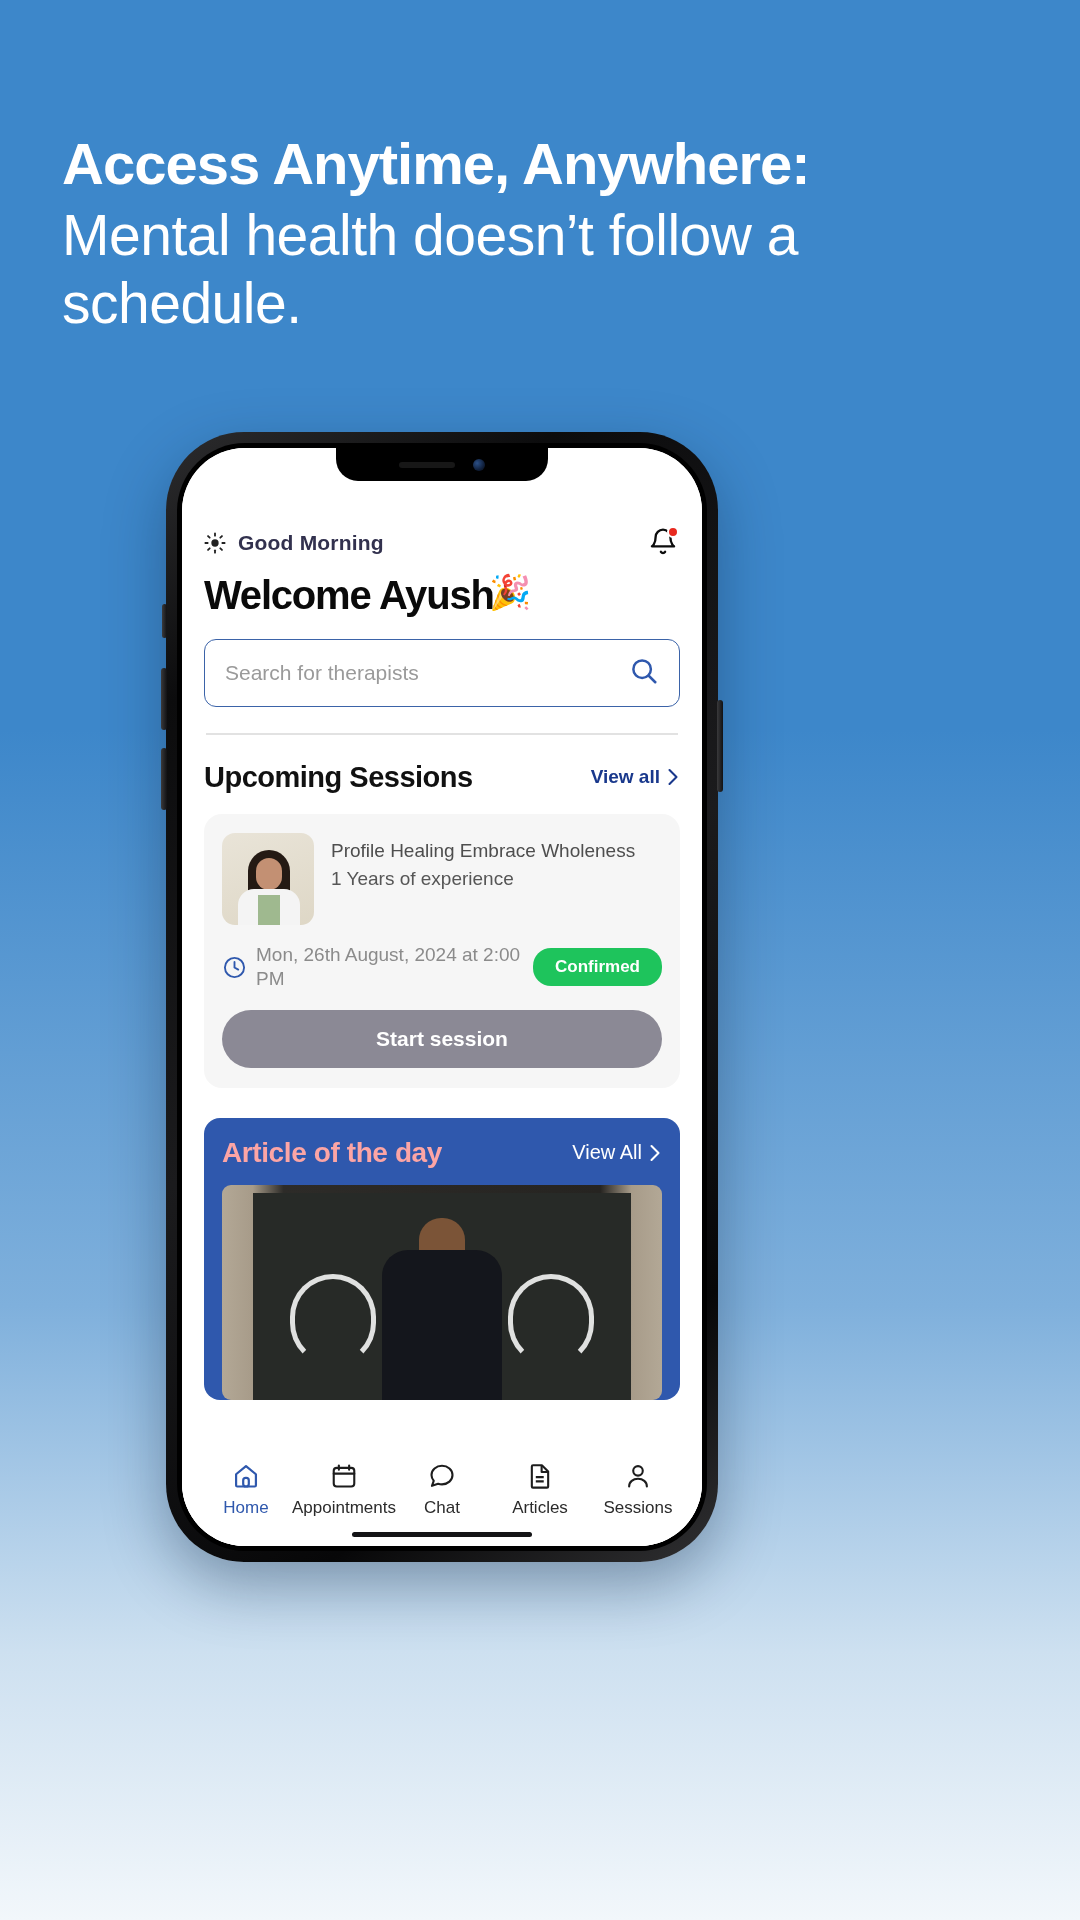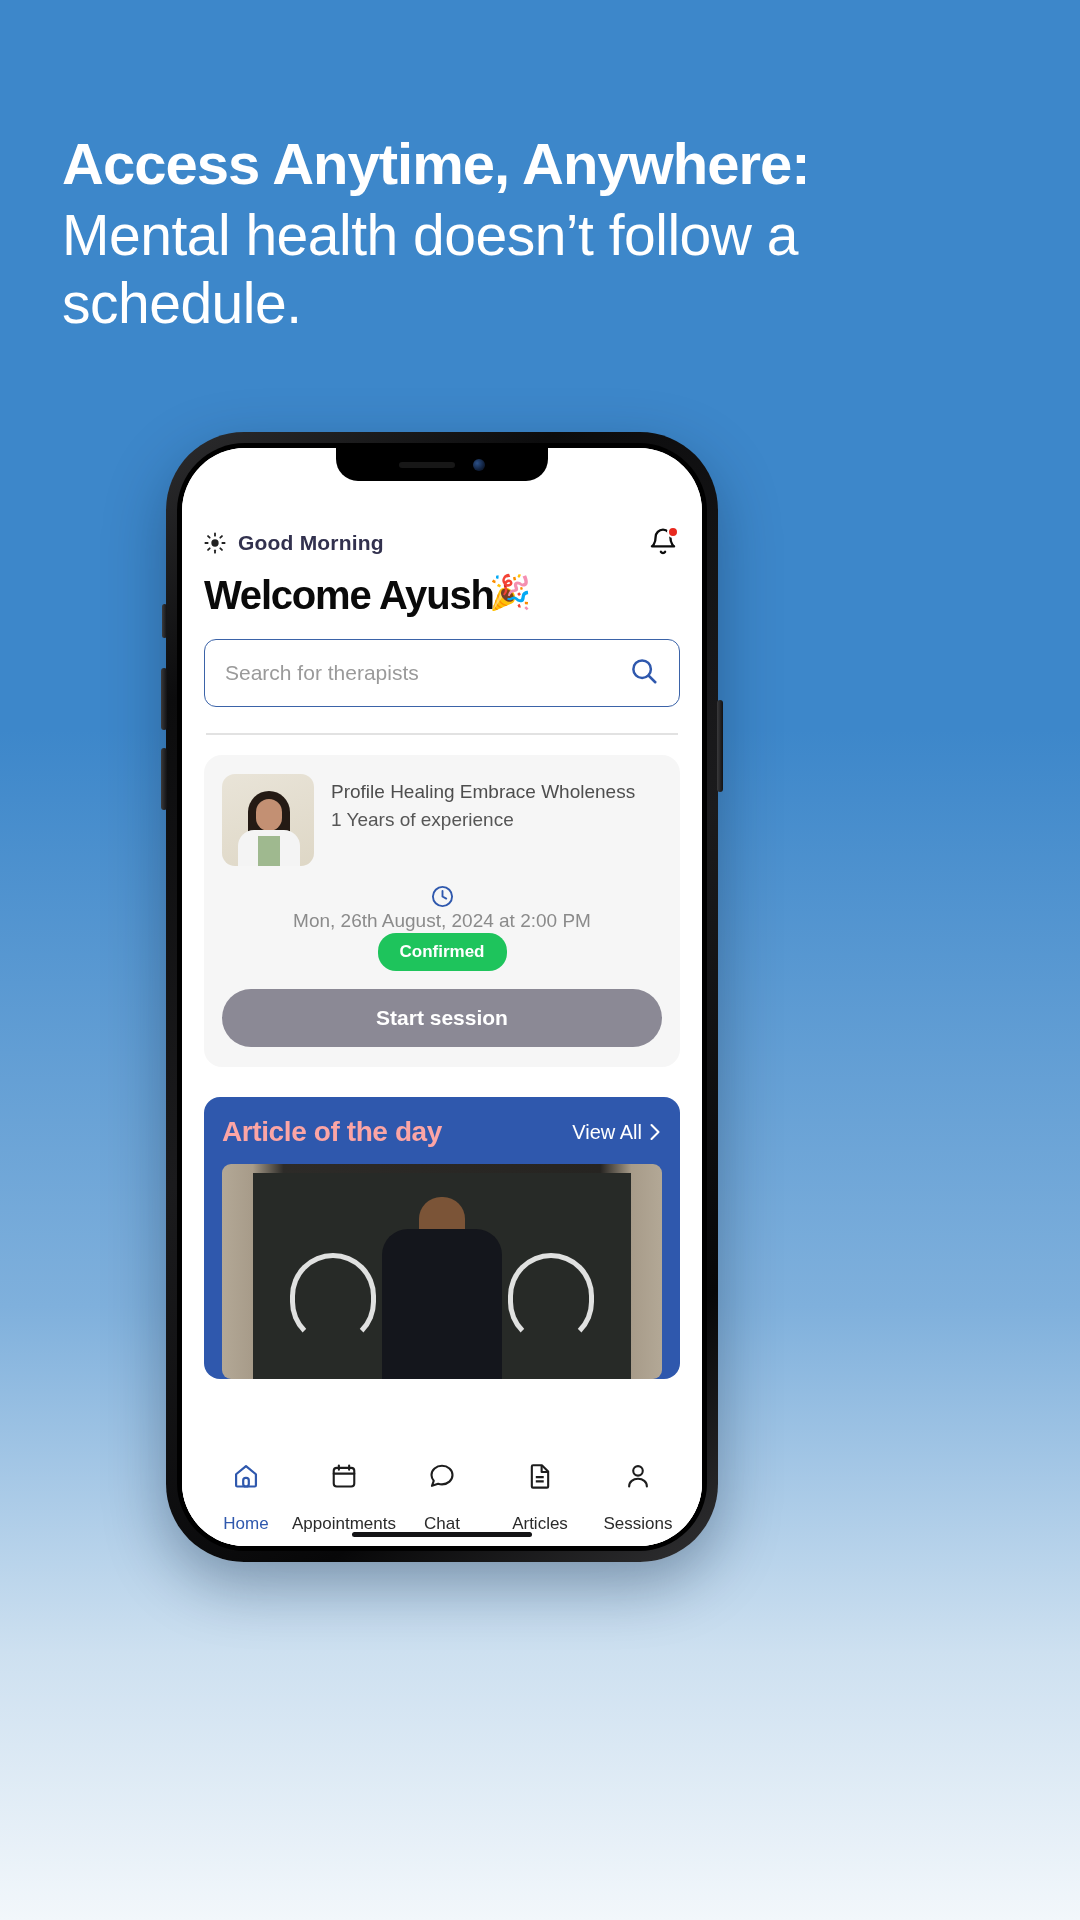--- a/index.html
+++ b/index.html
@@ -114,21 +114,21 @@
     background:#f4f4f4; }
   .av-scarf{ position:absolute; left:36px; bottom:0; width:22px; height:30px; background:#9fb98f; }
 
   .sess-info { flex:1; min-width:0; }
   .sess-name-row { display:flex; align-items:flex-start; justify-content:space-between; }
   .sess-name { font-size:23px; font-weight:700; color:#101010; letter-spacing:-.3px; }
   .rating { display:flex; align-items:center; gap:6px; font-size:19px; color:#222; }
   .sess-tag { font-size:19px; color:#4e4e4e; margin-top:6px; line-height:1.25; }
   .sess-exp { font-size:19px; color:#565656; margin-top:6px; }
 
-  .sess-when { display:flex; align-items:center; gap:0; margin-top:18px;flex-direction:column; }
+  .sess-when { display:flex; align-items:center; gap:9px; margin-top:18px; }
   .when-text { font-size:19px; color:#8b8b8b; line-height:1.3; flex:1; }
   .badge {
     background:#1ec45c; color:#fff; font-size:17px; font-weight:600;
     padding:9px 22px; border-radius:18px; white-space:nowrap;
   }
   .start-btn {
     margin-top:18px; height:58px; border-radius:29px; background:#8b8995;
     color:#fff; font-size:21px; font-weight:600;
     display:flex; align-items:center; justify-content:center;
   }
@@ -151,21 +151,21 @@
   .arm-l, .arm-r { position:absolute; bottom:34px; width:86px; height:92px; border:5px solid rgba(255,255,255,.86);
     border-radius:44px; border-bottom-color:transparent; }
   .arm-l { left:50%; margin-left:-152px; }
   .arm-r { left:50%; margin-left:66px; }
 
   
   .nav {
     height:96px; background:#fff; display:flex; align-items:flex-start;
     padding:12px 18px 0 18px; justify-content:space-between; flex:0 0 auto;
   }
-  .nav-item { display:flex; flex-direction:column; align-items:center; gap:24px; width:92px; }
+  .nav-item { display:flex; flex-direction:column; align-items:center; gap:8px; width:92px; }
   .nav-label { font-size:17px; color:#2b2b2b; }
   .nav-item.active .nav-label { color:#2f58ad; }
 </style>
 </head>
 <body>
 
 <div class="banner">
   <h1>Access Anytime, Anywhere:</h1>
   <h2>Mental health doesn’t follow a schedule.</h2>
 </div>
@@ -224,20 +224,29 @@
               <span class="search-ic">
                 <svg width="30" height="30" viewBox="0 0 24 24" fill="none" stroke="#2f58ad" stroke-width="2" stroke-linecap="round">
                   <circle cx="10.5" cy="10.5" r="7"></circle>
                     <line x1="16" y1="16" x2="21" y2="21"></line>
                 </svg>
               </span>
             </div>
 
             <div class="divider"></div>
 
+            <div class="sec-head">
+              <span class="sec-title">Upcoming Sessions</span>
+              <span class="view-all">
+                <span>View all</span>
+                <svg width="13" height="18" viewBox="0 0 12 18" fill="none" stroke="#19388c" stroke-width="2.1" stroke-linecap="round" stroke-linejoin="round">
+                    <polyline points="2,2 9,9 2,16"></polyline>
+                  </svg>
+              </span>
+            </div>
 
             <div class="sess-card">
               <div class="sess-top">
                 <div class="avatar">
                   <div class="av-hair"></div>
                     <div class="av-face"></div>
                   <div class="av-body"></div>
                     <div class="av-scarf"></div>
                 </div>
                 <div class="sess-info">

